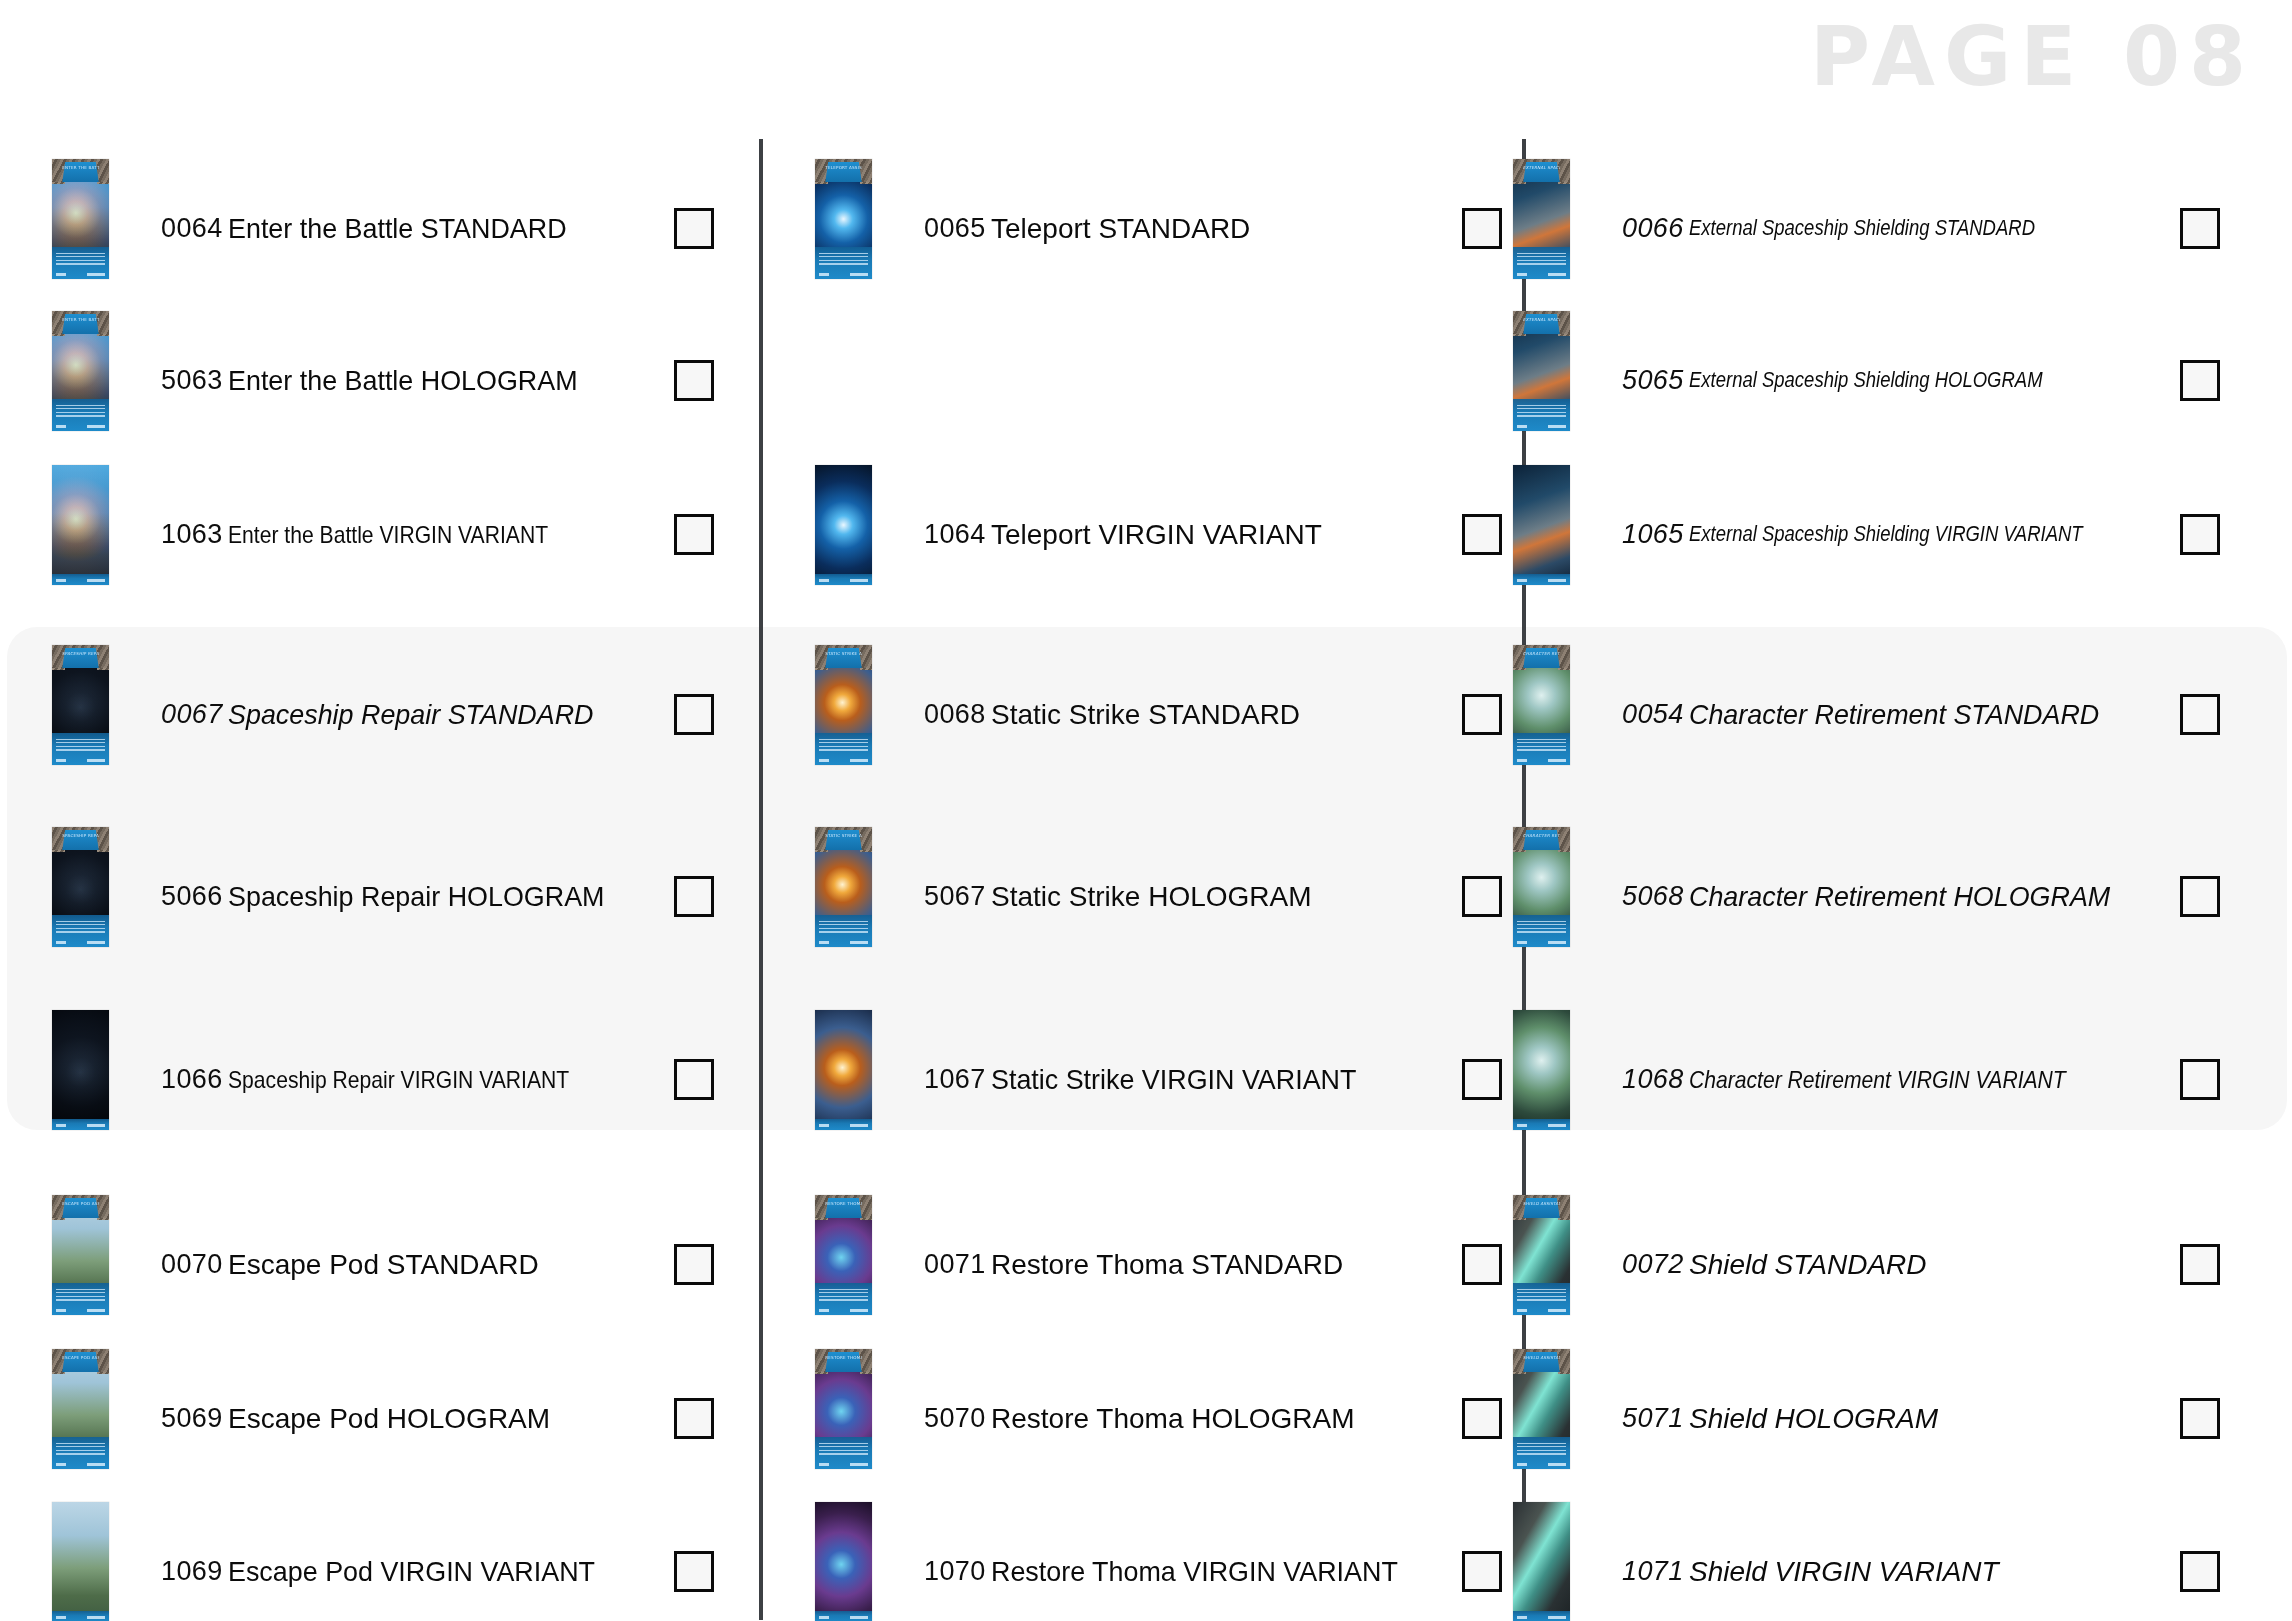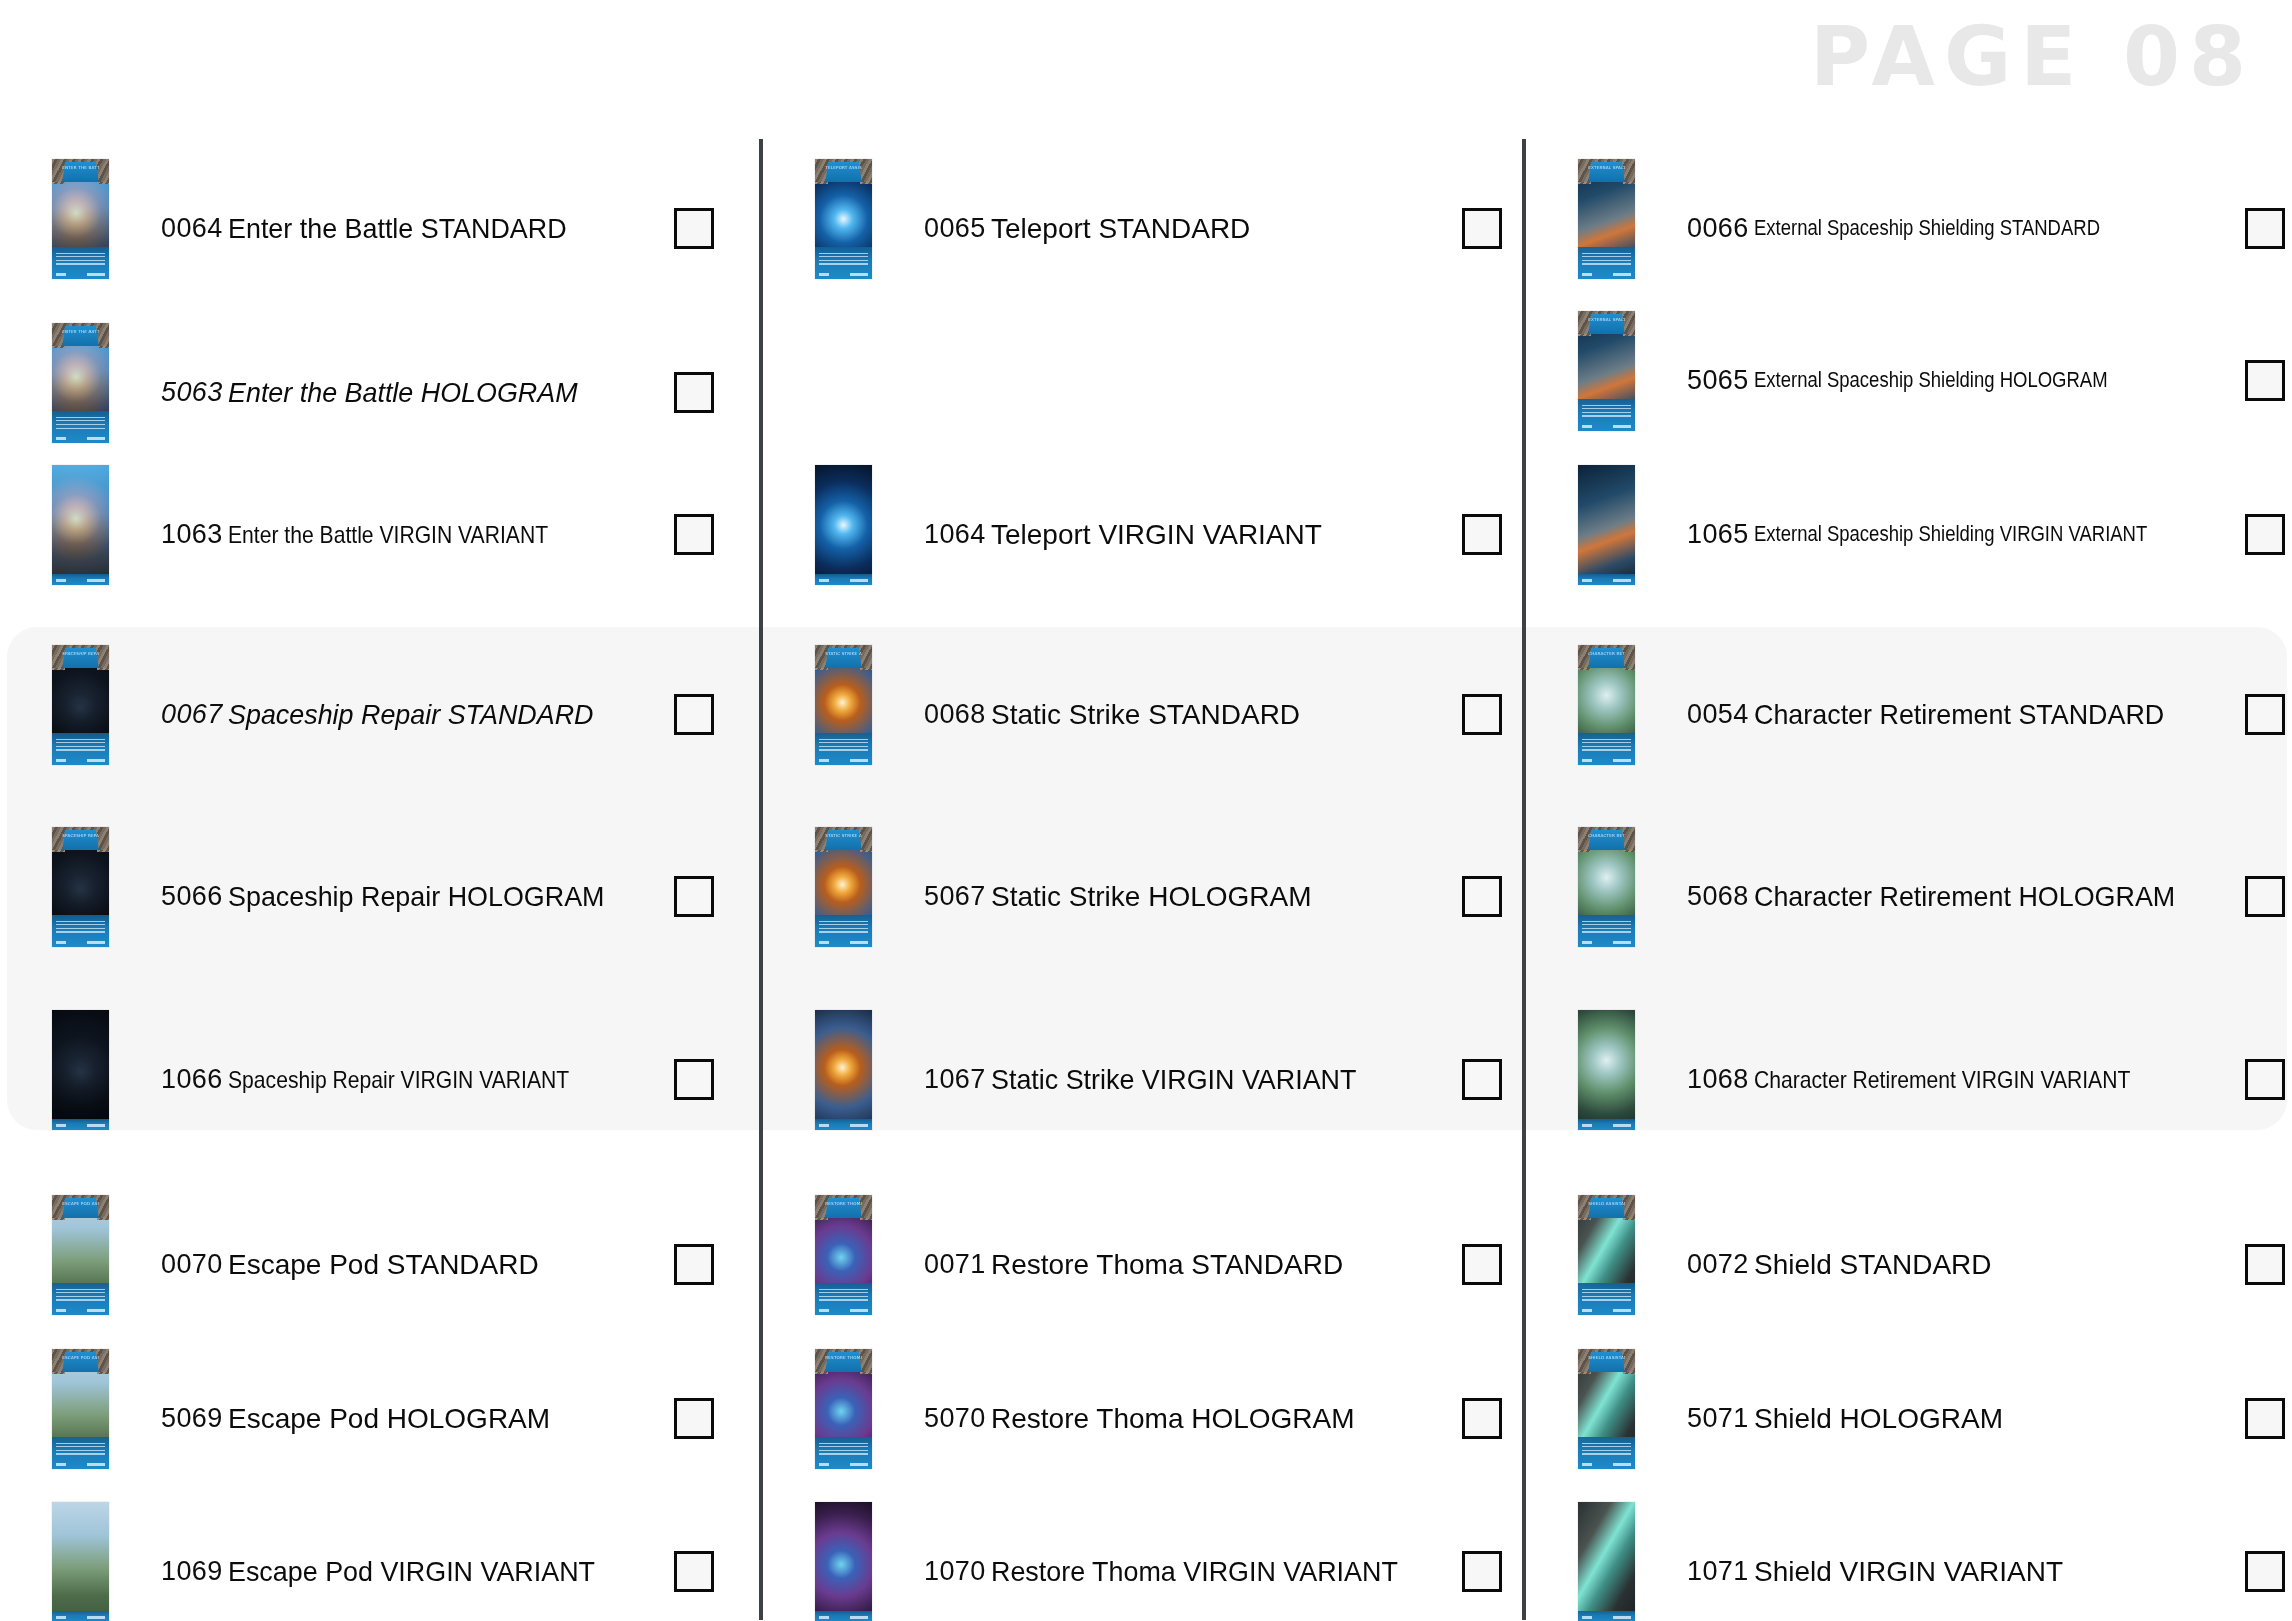--- a/index.html
+++ b/index.html
@@ -58,21 +58,21 @@
     top: 0;
     width: 2293px;
     height: 1278px;
   }
   .entry-row {
     position: absolute;
     height: 153px;
   }
   .col-0 { left: 52px;   width: 681px; }
   .col-1 { left: 815px;  width: 681px; padding-left: 12px; }
-  .col-2 { left: 1578px; width: 681px; }
+  .col-2 { left: 1513px; width: 681px; font-style: italic; }
 
   
   .card-thumb {
     position: absolute;
     left: 0;
     top: 7.2px;
     width: 57px;
     height: 120px;
     overflow: hidden;
     background: #0b2233;
@@ -222,21 +222,21 @@
         <div class="card-title-txt">ENTER THE BATTLE EVENT</div>
         <div class="card-footer">
           <div class="card-footer-lines"></div>
           <div class="card-footer-badges"></div>
         </div>
       </div>
       <div class="entry-num">0064</div>
       <div class="entry-label sq-1">Enter the Battle STANDARD</div>
       <div class="entry-check chk-a"></div>
     </div>
-    <div class="entry-row col-0" style="top: 316px; font-style: italic;">
+    <div class="entry-row col-0" style="top: 304px;">
       <div class="card-thumb">
         <div class="card-art" style="background: radial-gradient(circle at 42% 45%, rgb(255, 207, 122) 0%, rgb(224, 138, 52) 16%, rgb(141, 90, 51) 34%, rgb(74, 74, 82) 58%, rgb(42, 58, 78) 100%), linear-gradient(rgb(143, 198, 232) 0%, rgb(106, 168, 207) 40%, rgb(90, 79, 70) 100%); background-blend-mode: overlay;"></div>
         <div class="card-pillar-l"></div>
         <div class="card-pillar-r"></div>
         <div class="card-frame-top"></div>
         <div class="card-title-txt">ENTER THE BATTLE EVENT</div>
         <div class="card-footer">
           <div class="card-footer-lines"></div>
           <div class="card-footer-badges"></div>
         </div>

